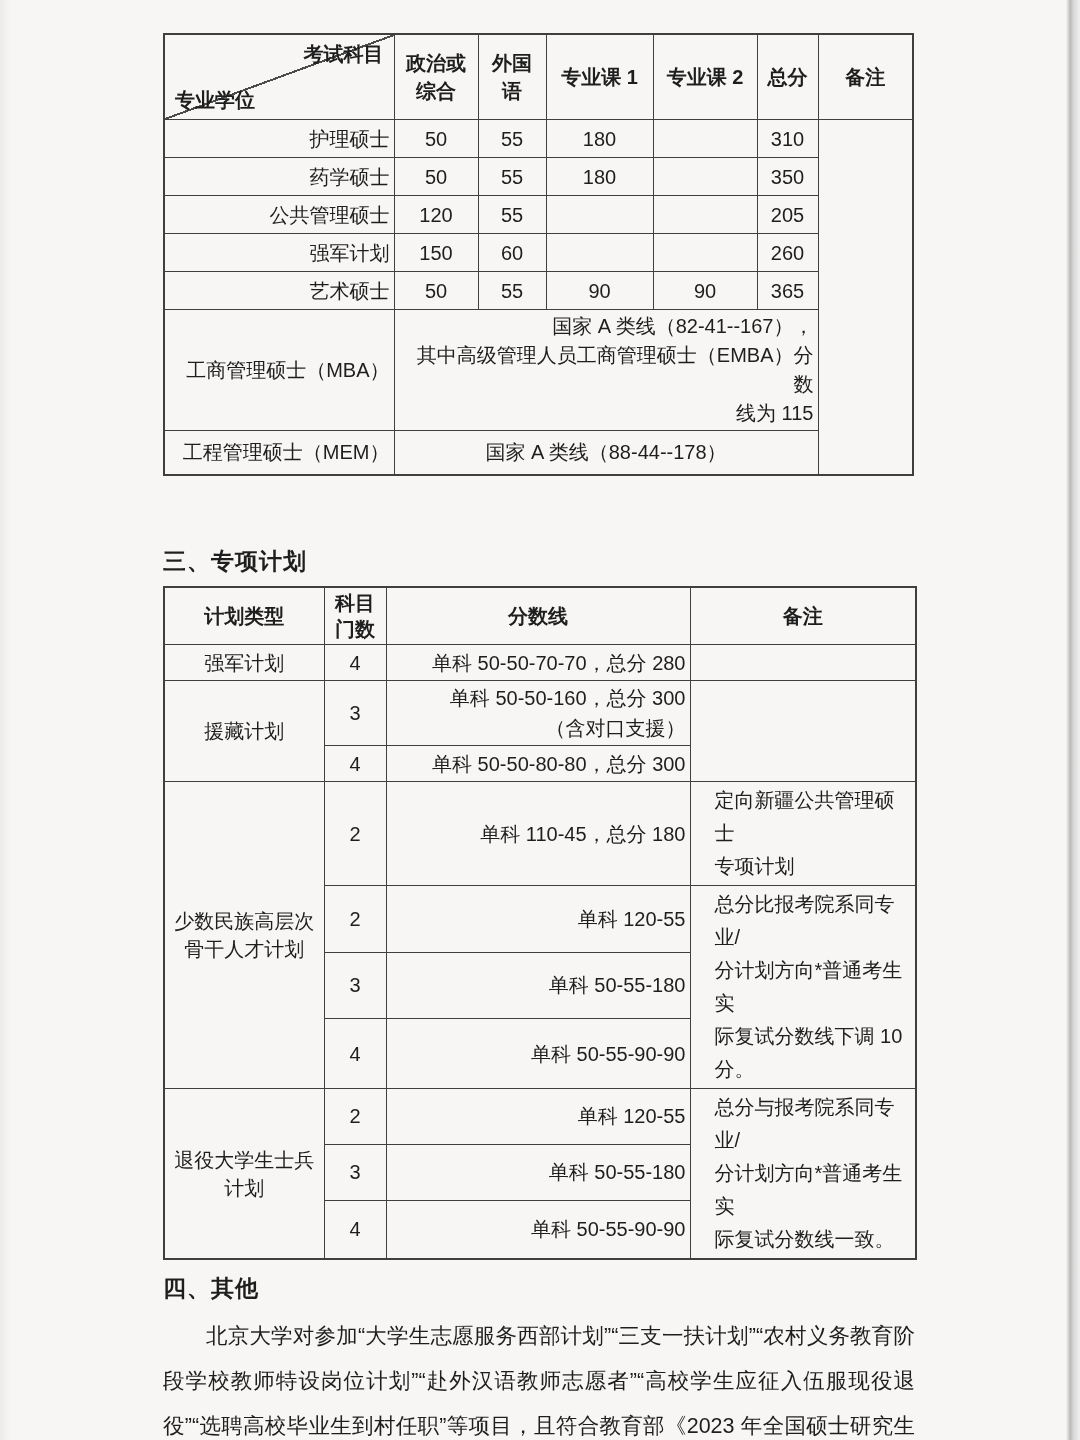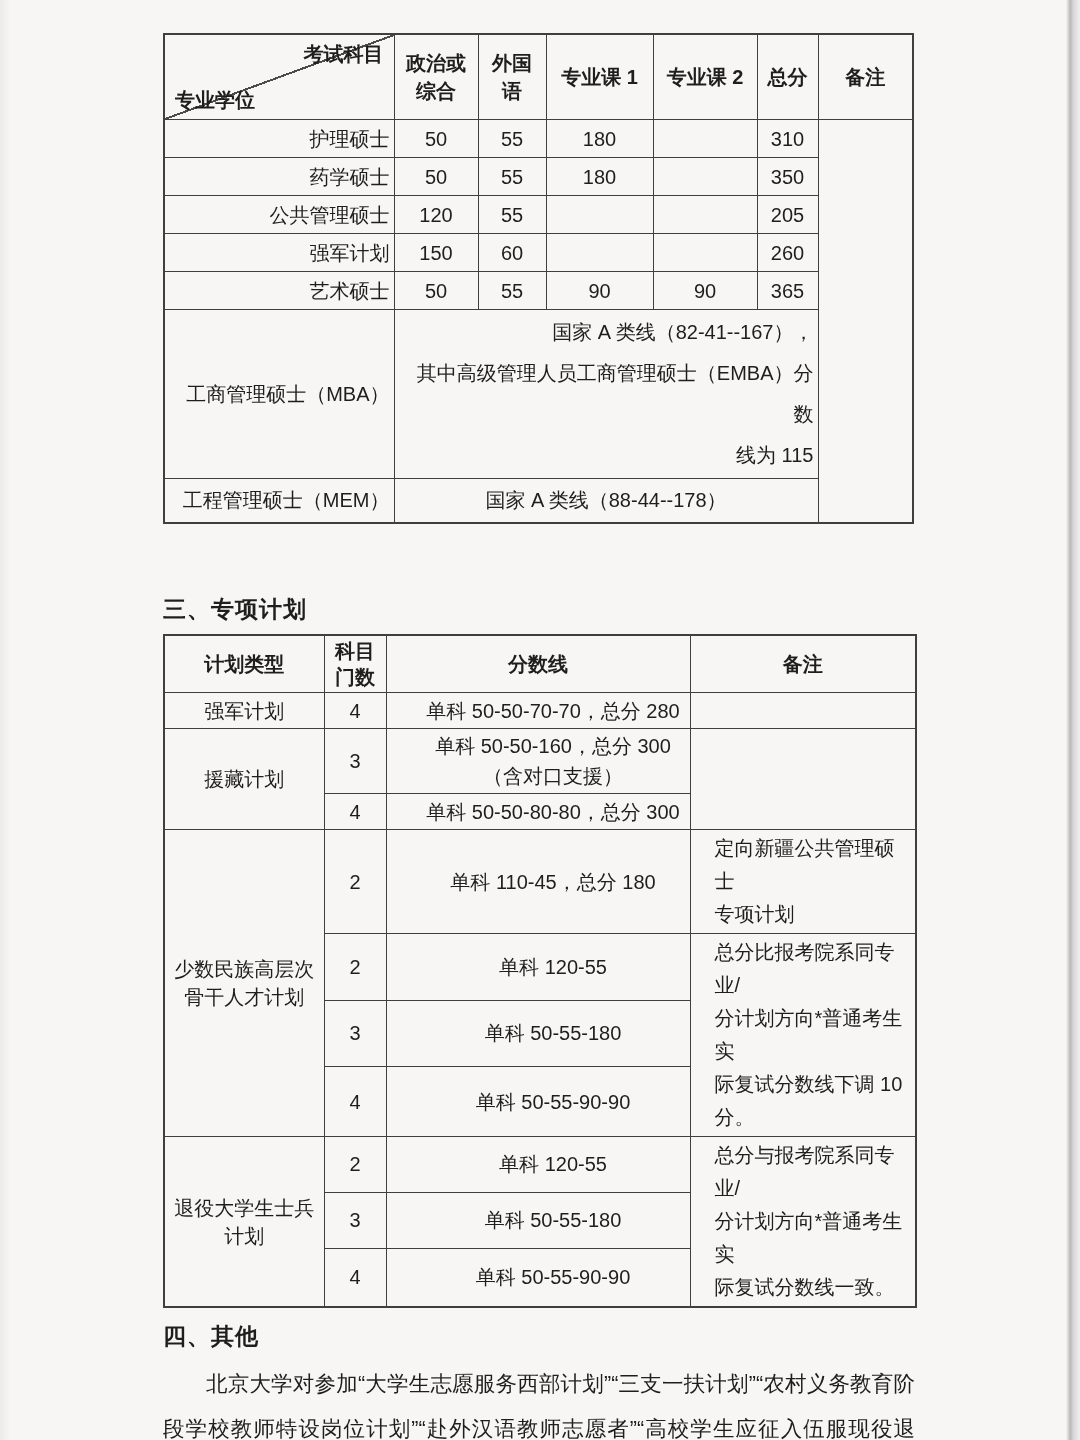--- a/index.html
+++ b/index.html
@@ -33,21 +33,21 @@
   .t1 tr.mem{height:44px;margin-top:48px;}
   td.diag{position:relative;padding:0;
     background:linear-gradient(to bottom right,
       transparent calc(50% - 1px),#4a4a4a calc(50% - 1px),
       #4a4a4a calc(50% + 1px),transparent calc(50% + 1px));}
   .diag-top{position:absolute;top:5px;right:10px;font-weight:bold;}
   .diag-bottom{position:absolute;bottom:5px;left:10px;font-weight:bold;}
 
   
   .t2 tr.hdr{height:58px;}
-  .t2 td.score{text-align:center;padding-left:34px;line-height:30px;}
+  .t2 td.score{text-align:right;padding-left:34px;line-height:30px;}
   .t2 td.remark{text-align:left;padding-left:24px;line-height:33px;}
 
   .sec-title{margin:70px 0 0 0;font-size:23px;font-weight:bold;letter-spacing:1px;}
   .t2wrap{margin-top:9px;}
   .note{margin:9px 0 0 0;font-size:21px;line-height:35px;text-align:justify;}
   .sec4{margin-top:13px;}
   .para{margin:10px 0 0 0;font-size:21.5px;line-height:45px;
         text-indent:2em;text-align:justify;}
 </style>
 </head>
@@ -119,21 +119,21 @@
       <tr class="r">
         <td class="left">艺术硕士</td>
         <td>50</td>
         <td>55</td>
         <td>90</td>
         <td>90</td>
         <td>365</td>
       </tr>
       <tr class="mba">
         <td class="left">工商管理硕士（MBA）</td>
-        <td class="left" colspan="5" style="line-height:41px">国家 A 类线（82-41--167），
+        <td class="left" colspan="5" style="line-height:29px">国家 A 类线（82-41--167），
 其中高级管理人员工商管理硕士（EMBA）分数
 线为 115</td>
       </tr>
       <tr class="mem">
         <td class="left">工程管理硕士（MEM）</td>
         <td colspan="5">国家 A 类线（88-44--178）</td>
       </tr>
     </tbody>
       </table>
 

